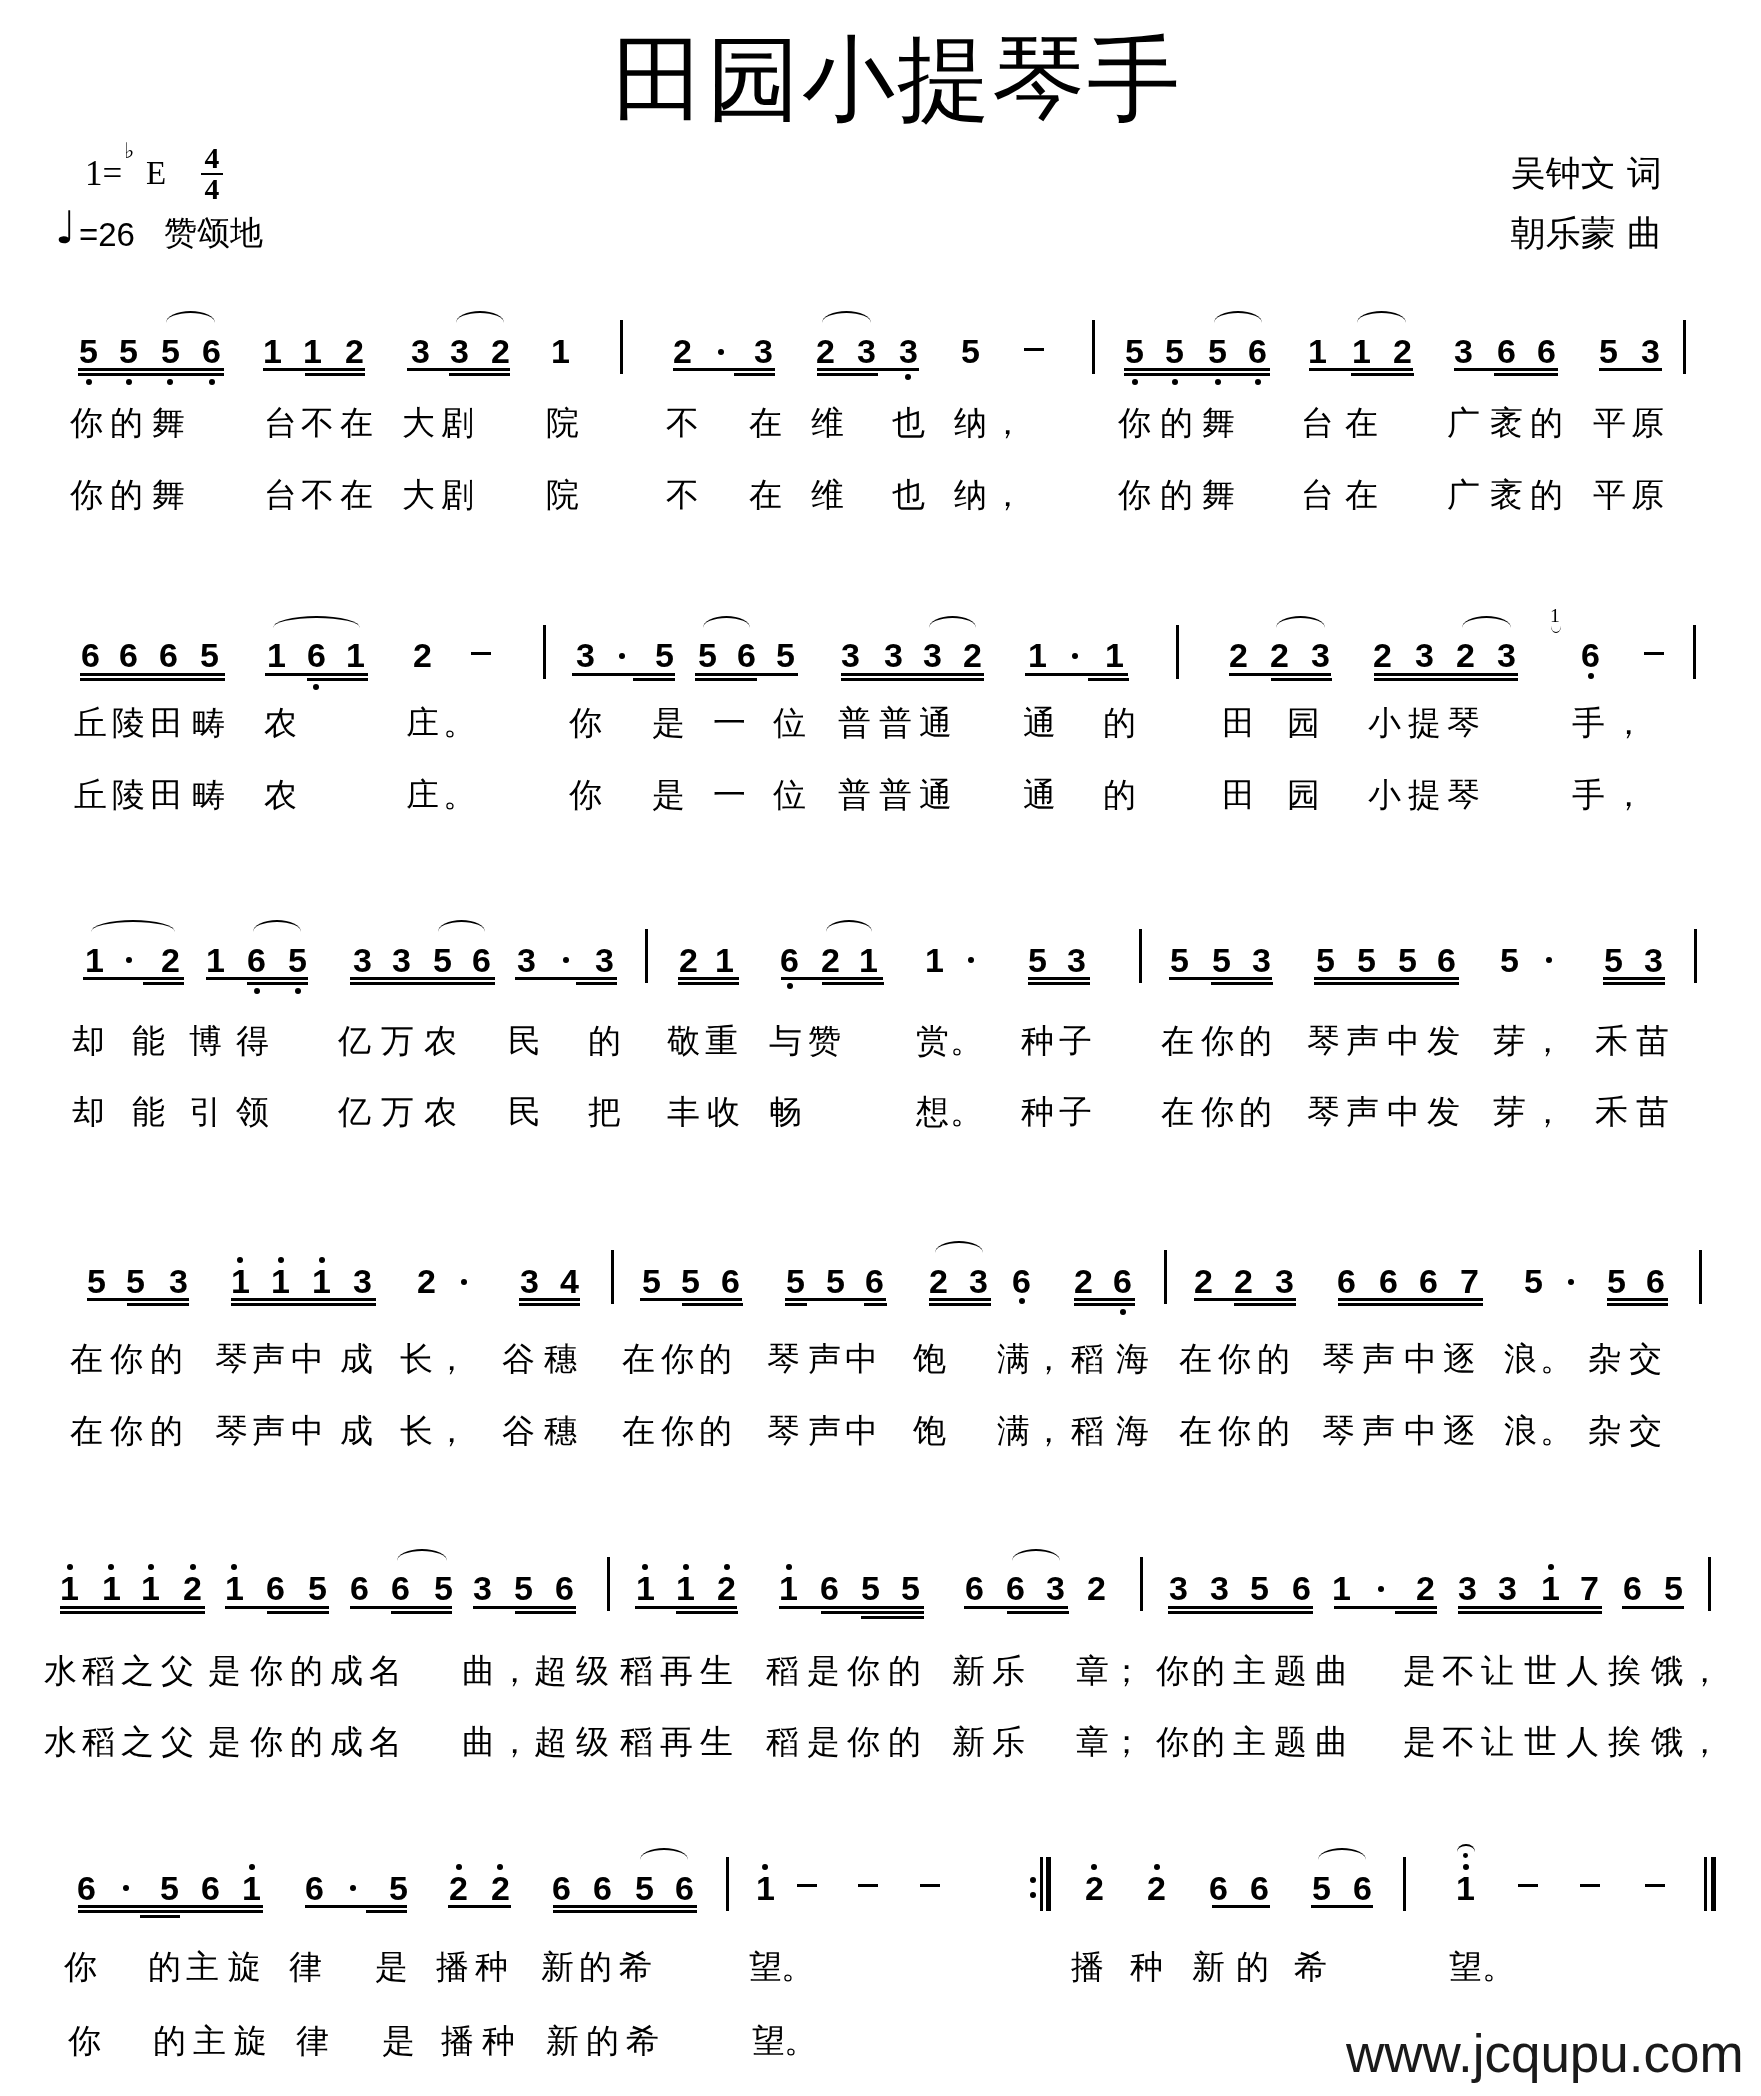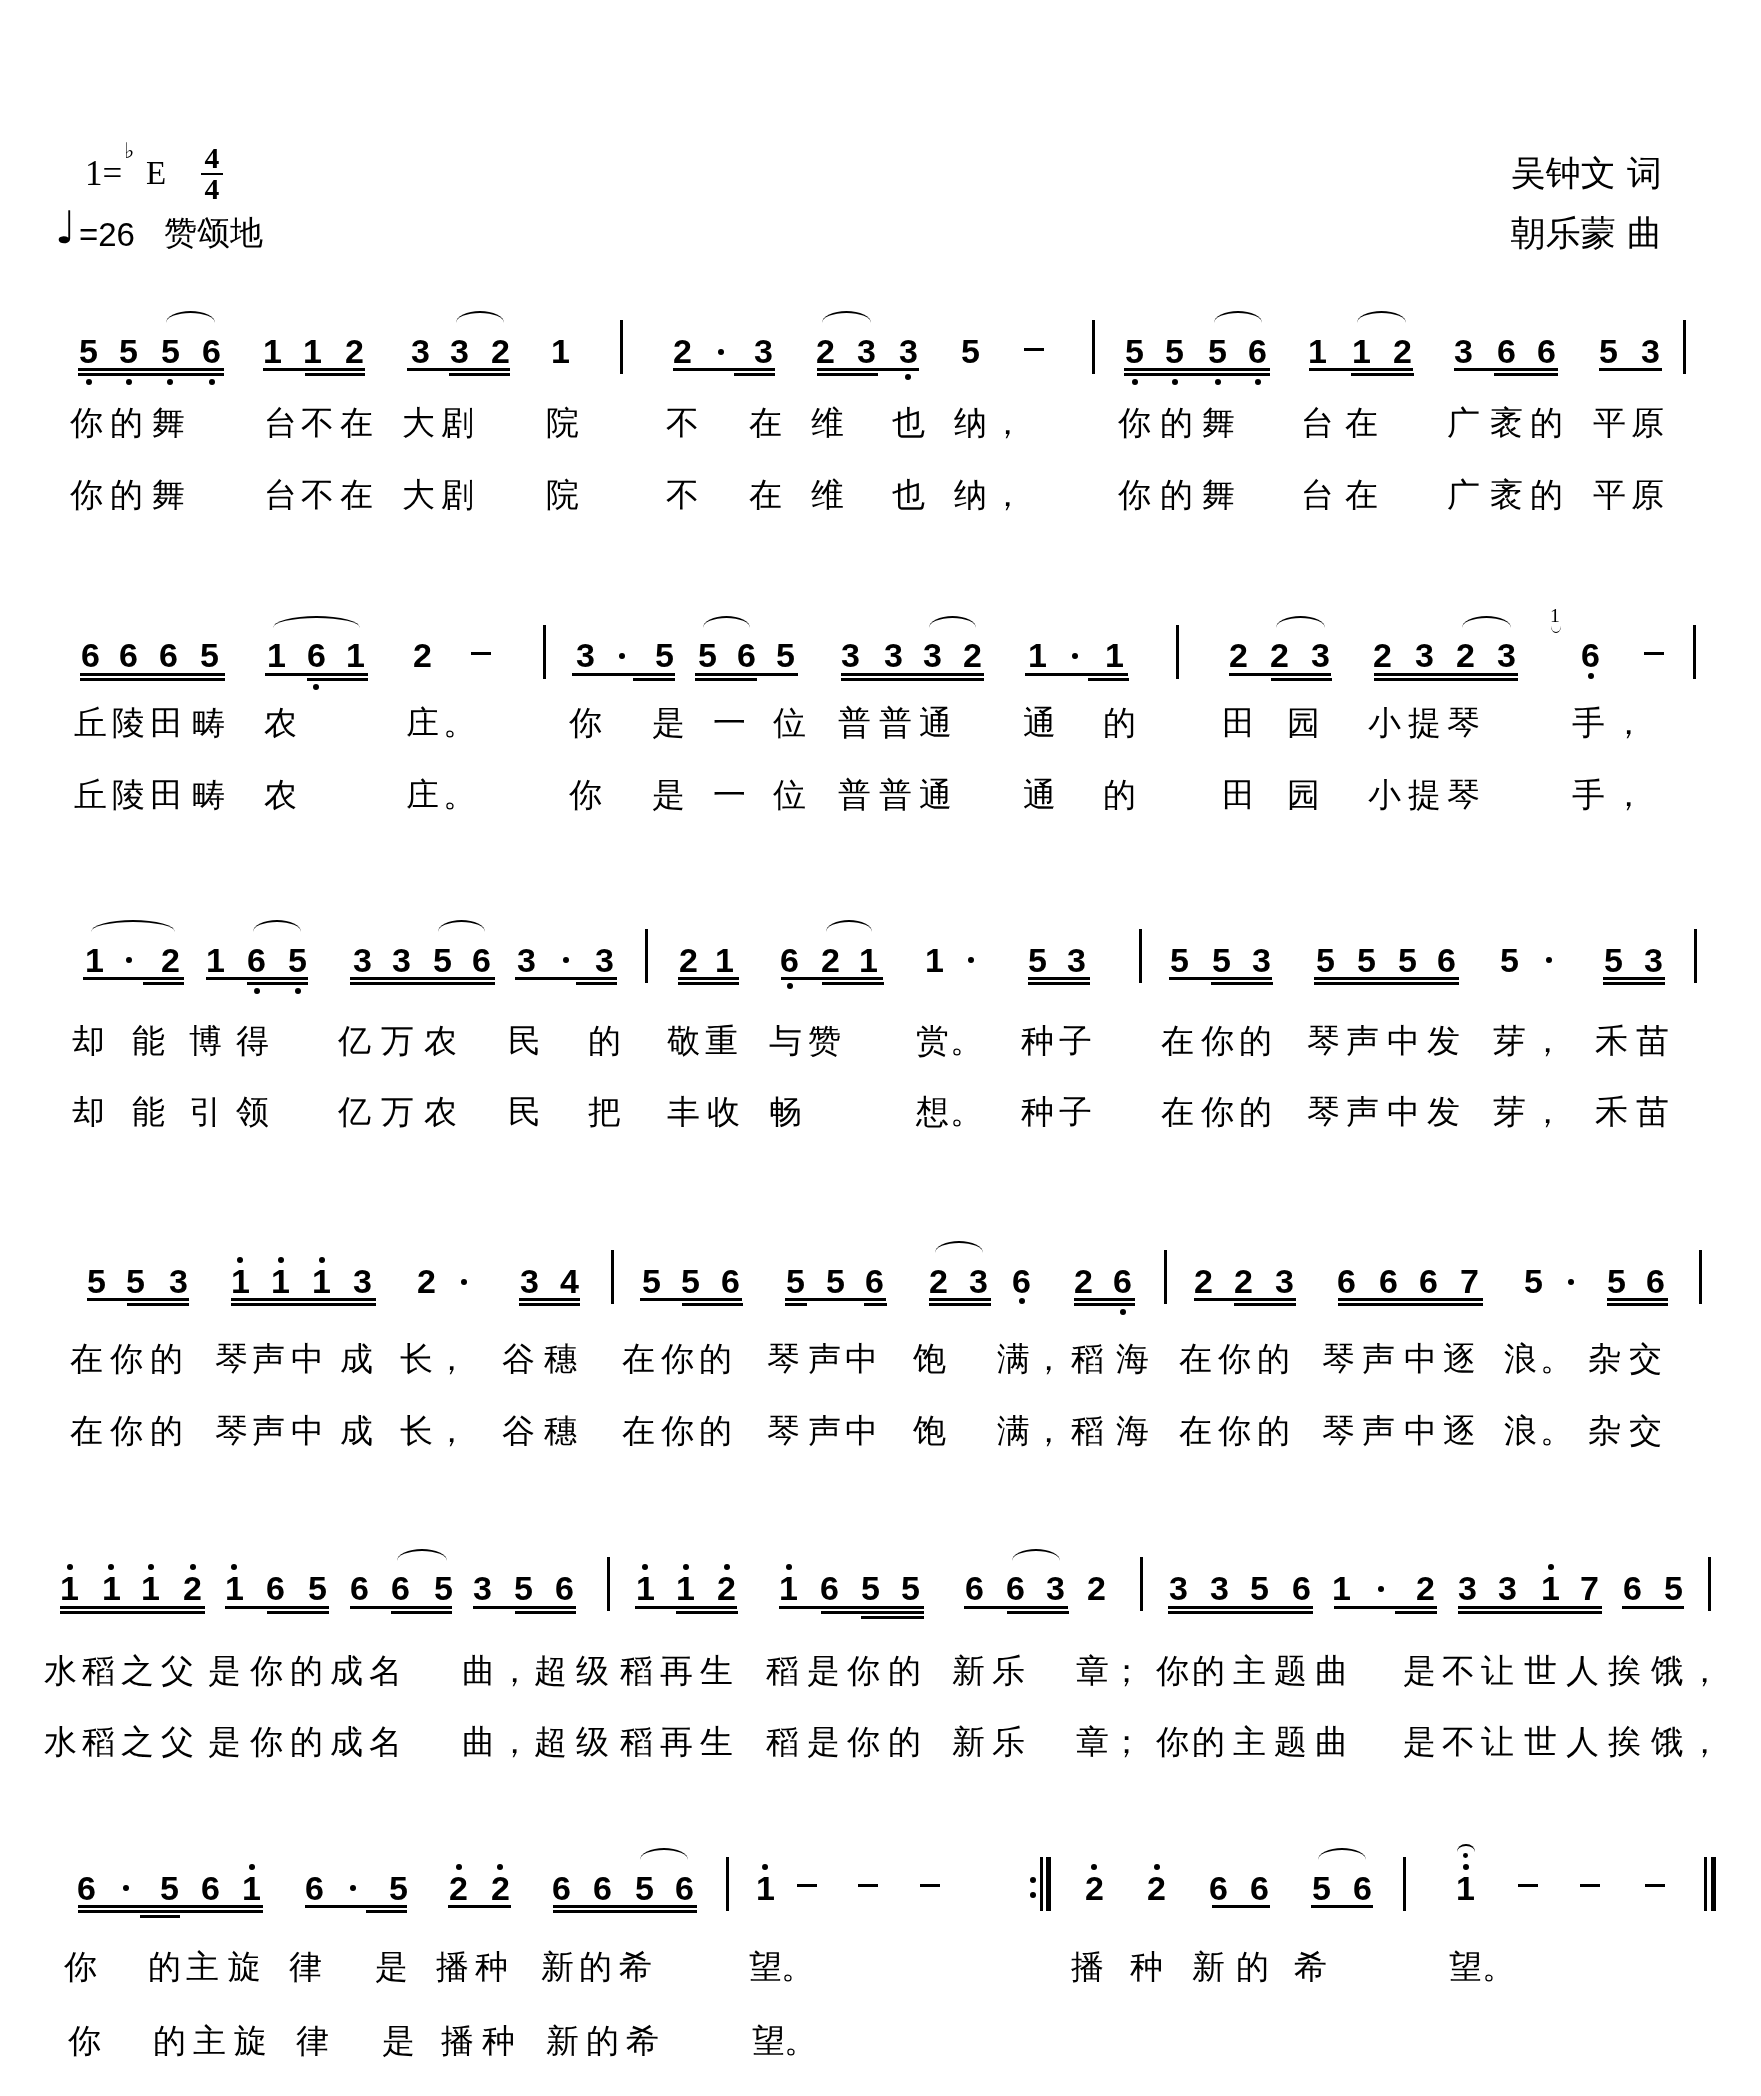--- a/index.html
+++ b/index.html
@@ -28,20 +28,21 @@
   .dash{width:19.7px;height:3px;background:#000;}
   .bar{width:2.5px;height:54px;background:#000;}
   .bar.thick{width:5.4px;}
   .lyric{width:39px;text-align:center;font-family:"DejaVu Serif",serif;font-size:33px;line-height:39px;white-space:nowrap;}
   .lyric.punct{text-align:left;}
 </style>
 </head>
 <body>
 
 <div id="page">
+  <div class="title">田园小提琴手</div>
 
   <div class="hdr key-prefix">1=</div>
   <div class="hdr key-flat">♭</div>
   <div class="hdr key-note">E</div>
   <div class="hdr time-num" style="top:144px">4</div>
   <div class="time-bar"></div>
   <div class="hdr time-num" style="top:175px">4</div>
 
   <div class="hdr tempo-icon">♩</div>
   <div class="hdr tempo-val">=26</div>
@@ -751,14 +752,15 @@
       <div class="lyric" style="left: 379px; top: 2021px;">是</div>
       <div class="lyric" style="left: 438px; top: 2021px;">播</div>
       <div class="lyric" style="left: 479px; top: 2021px;">种</div>
       <div class="lyric" style="left: 543px; top: 2021px;">新</div>
       <div class="lyric" style="left: 583px; top: 2021px;">的</div>
       <div class="lyric" style="left: 623px; top: 2021px;">希</div>
       <div class="lyric" style="left: 749px; top: 2021px;">望</div>
       <div class="lyric punct" style="left: 784px; top: 2021px;">。</div>
     </div>
 
+  <div class="watermark">www.jcqupu.com</div>
 </div>
 
 
 </body></html>

